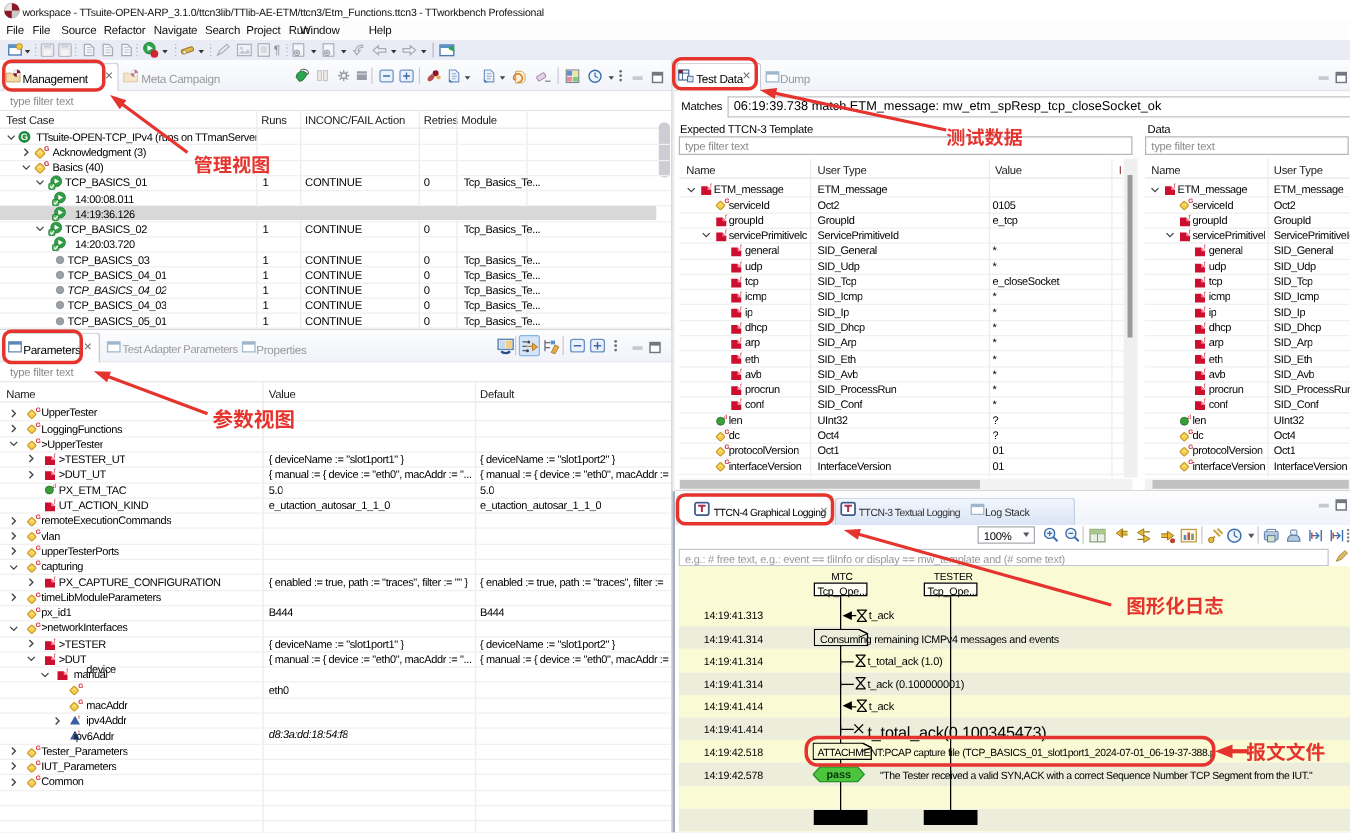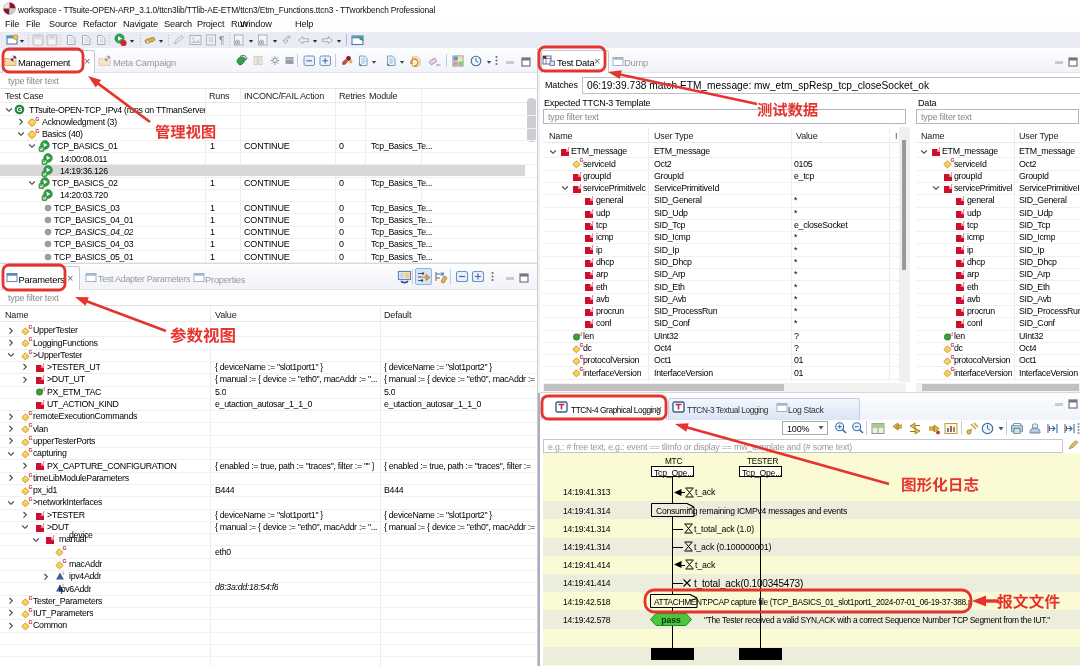--- a/index.html
+++ b/index.html
@@ -1236,21 +1236,21 @@
 <svg class="icon" style="left:684px;top:559.4px" width="11" height="11" viewBox="0 0 11 11">
     <path d="M1.5 1 H9.5 M1.5 10 H9.5 M2 1.3 L9 9.7 M9 1.3 L2 9.7" stroke="#000" stroke-width="1" fill="none"></path>
   </svg>
 <div class="tx" style="left:695px;top:559.9px;font-size:8.8px;color:#000;">t_ack</div>
 <div class="tx" style="left:563px;top:578.3px;font-size:8.5px;letter-spacing:-0.2px;color:#000;">14:19:41.414</div>
 <div class="abs" style="left:672px;top:581.1px;width:1px;height:5px;background:#000;"></div>
 <div class="abs" style="left:673px;top:583.1px;width:10px;height:1px;background:#000;"></div>
 <svg class="icon" style="left:682px;top:578.1px" width="10" height="10" viewBox="0 0 10 10">
     <path d="M1.5 1.5 L8.5 8.5 M8.5 1.5 L1.5 8.5" stroke="#000" stroke-width="1.1"></path>
   </svg>
-<div class="tx" style="left:694px;top:578.1px;font-size:10px;color:#000;">t_total_ack(0.100345473)</div>
+<div class="tx" style="left:694px;top:578.1px;font-size:13px;color:#000;">t_total_ack(0.100345473)</div>
 <div class="tx" style="left:563px;top:596.5px;font-size:8.5px;letter-spacing:-0.2px;color:#000;">14:19:42.518</div>
 <svg class="icon" style="left:650px;top:594.3px" width="50" height="14" viewBox="0 0 50 14">
     <path d="M.5 .5 H40 L47 4 V13.5 H.5 Z" fill="#fafad4" stroke="#000" stroke-width="1"></path>
     <path d="M40 .5 L47 4 L40 7" fill="none" stroke="#000" stroke-width=".8"></path>
   </svg>
 <div class="tx" style="left:654px;top:596.7px;font-size:8.3px;letter-spacing:-0.3px;color:#000;max-width:318px;overflow:hidden;">ATTACHMENT:PCAP capture file (TCP_BASICS_01_slot1port1_2024-07-01_06-19-37-388.pcap)</div>
 <div class="tx" style="left:563px;top:614.7px;font-size:8.5px;letter-spacing:-0.2px;color:#000;">14:19:42.578</div>
 <svg class="icon" style="left:650px;top:613.0px" width="42" height="13" viewBox="0 0 42 13">
     <path d="M6 .5 L36 .5 L41.5 6.5 L36 12.5 L6 12.5 L.5 6.5 Z" fill="#4cc43e" stroke="#1e8a1e" stroke-width="1"></path>
     <text x="21" y="9.5" text-anchor="middle" font-size="8.6" font-weight="bold" fill="#05330a" font-family="Liberation Sans">pass</text>

